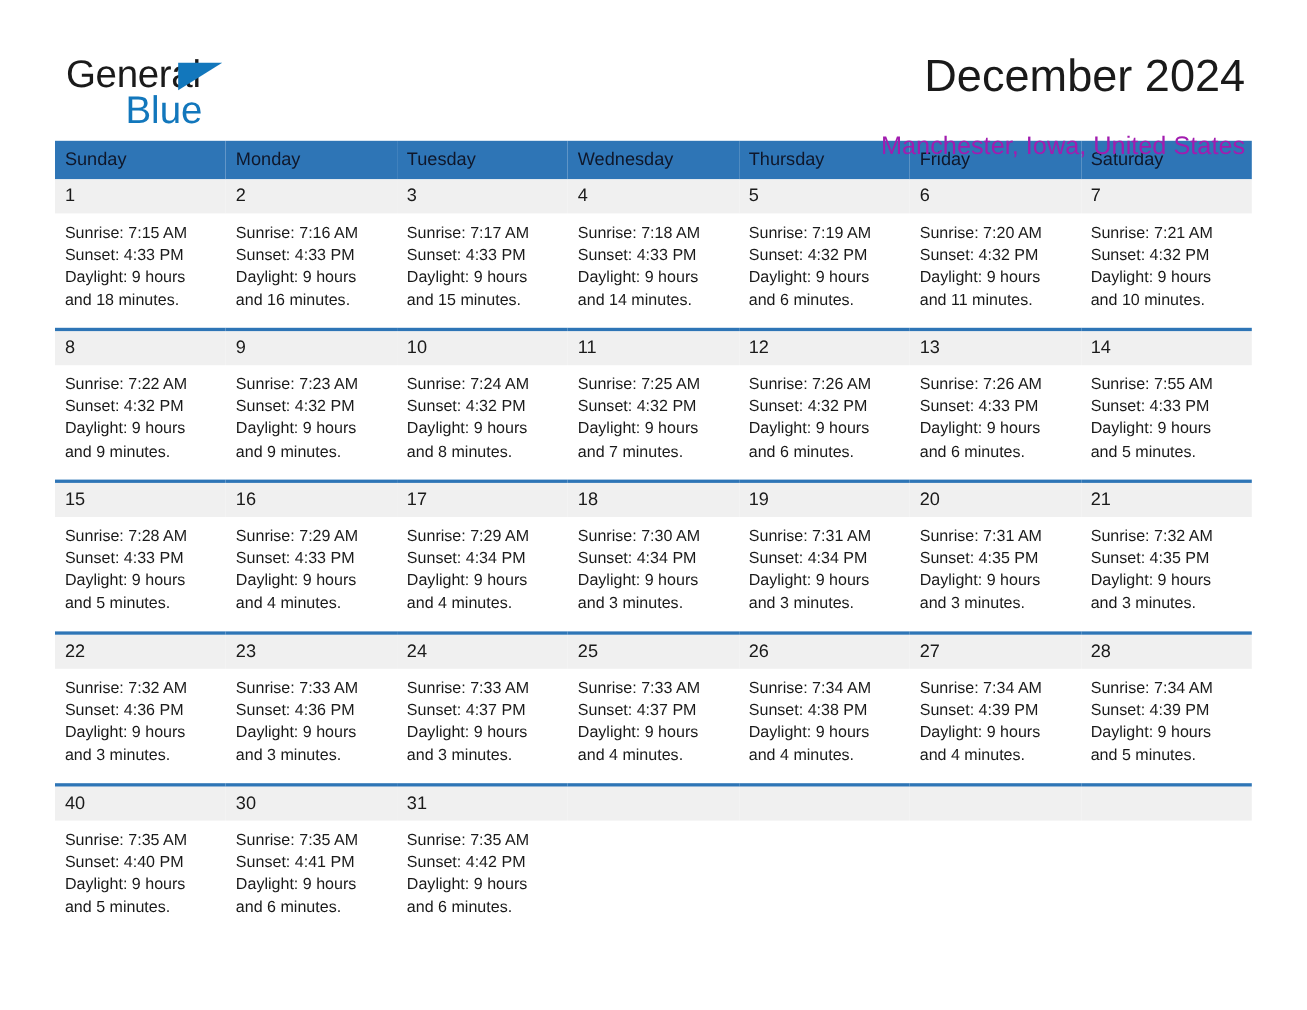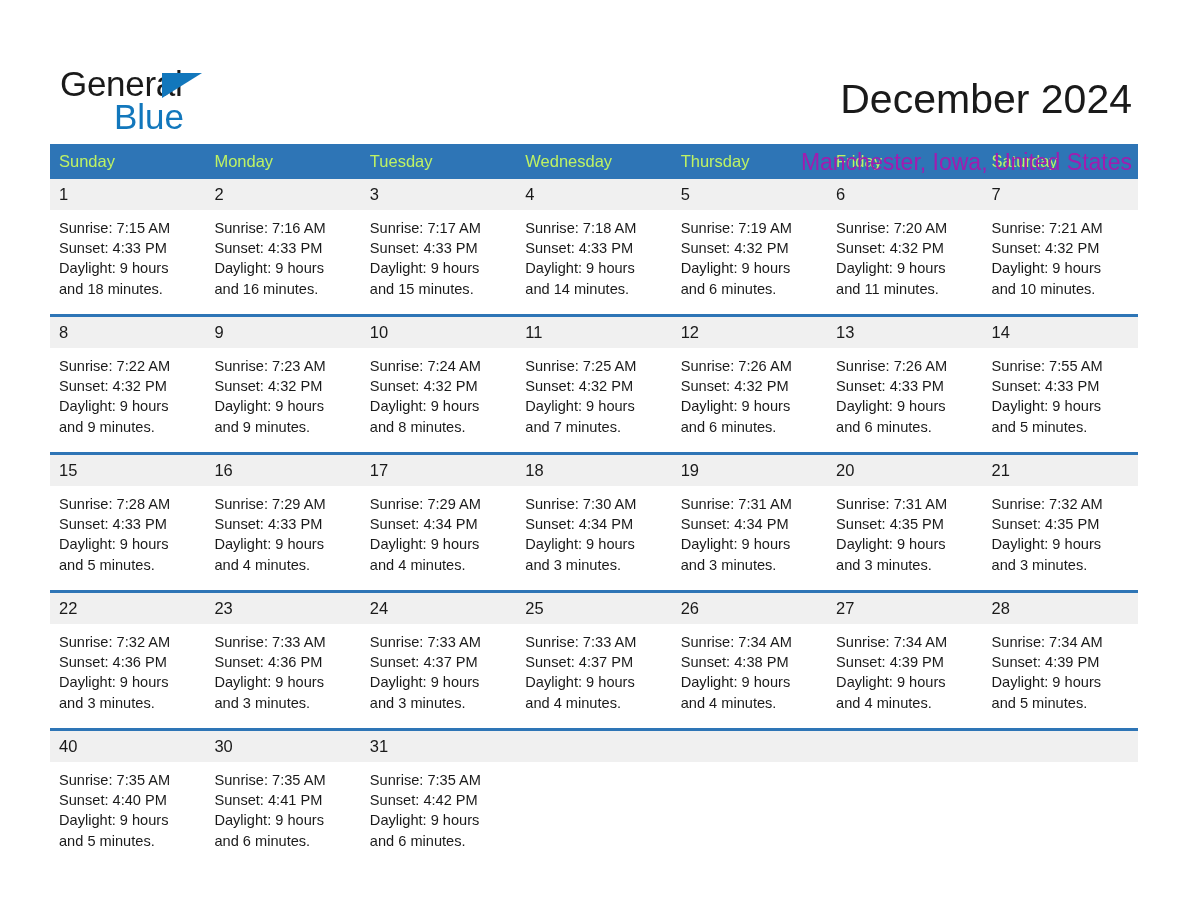--- a/index.html
+++ b/index.html
@@ -13,21 +13,21 @@
     height: 918px;
     font-family: "Liberation Sans", sans-serif;
     color: #000000;
     overflow: hidden;
   }
   .page {
     position: relative;
     width: 1188px;
     height: 918px;
     box-sizing: border-box;
-    padding: 16px 50px;
+    padding: 0 50px;
   }
 
   
   .masthead {
     position: relative;
     height: 110px;
   }
   .brand {
     position: absolute;
     left: 10px;
@@ -61,21 +61,21 @@
     top: 33px;
     font-size: 35px;
     color: #1277bc;
     line-height: 40px;
     white-space: nowrap;
   }
 
   .title-block {
     position: absolute;
     right: 6px;
-    top: 58px;
+    top: 44px;
     text-align: right;
   }
   .cal-title {
     font-size: 41px;
     font-weight: normal;
     color: #1a1a1a;
     line-height: 50px;
     white-space: nowrap;
   }
   .cal-location {
@@ -89,21 +89,21 @@
 
   
   .calendar {
     margin-top: 18px;
     width: 1088px;
     border-collapse: collapse;
     table-layout: fixed;
   }
   .calendar th {
     background: #2e75b6;
-    color: #bef264;
+    color: #0f172a;
     font-size: 16.5px;
     font-weight: normal;
     text-align: left;
     padding: 8px 0 8px 9px;
     height: 17px;
     vertical-align: middle;
   }
   .calendar td {
     vertical-align: top;
     padding: 0;

